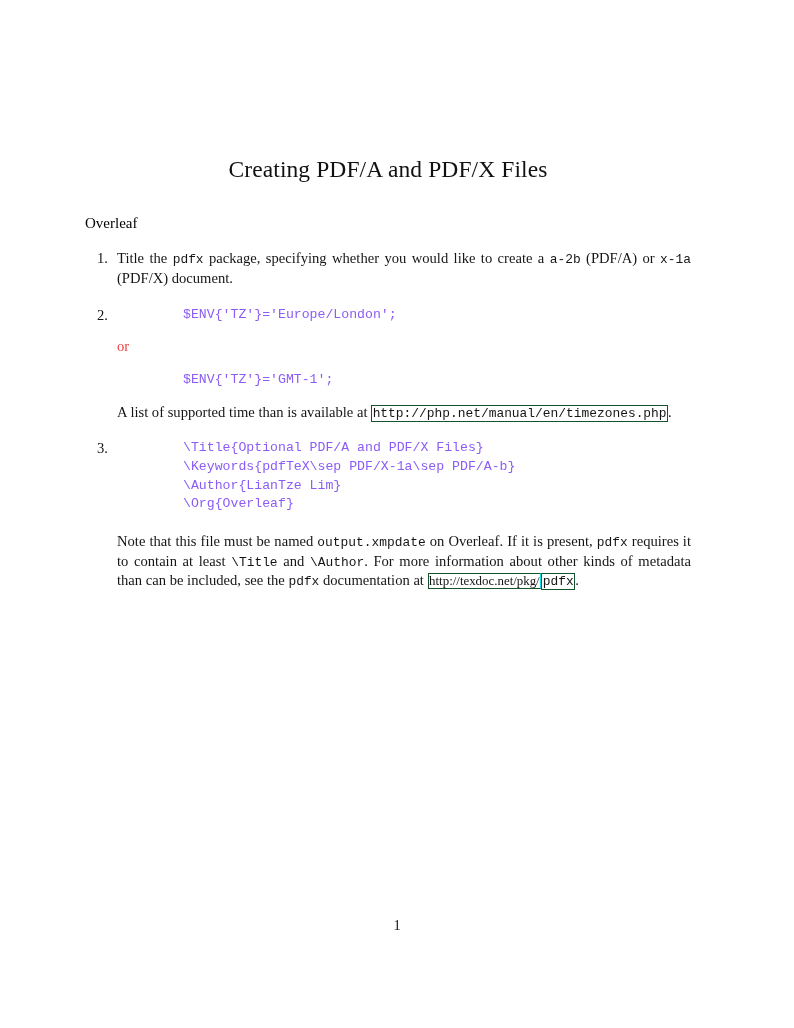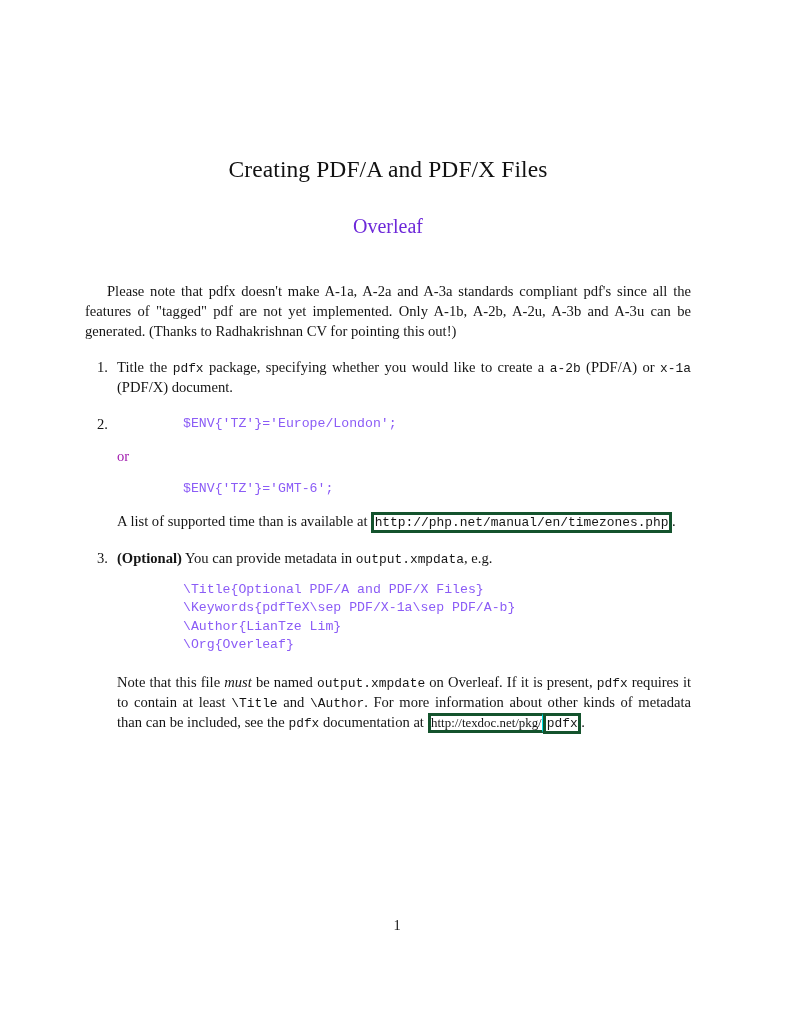--- a/index.html
+++ b/index.html
@@ -32,25 +32,25 @@
     text-align: center;
     font-size: 23.5px;
     font-weight: normal;
     letter-spacing: 0.1px;
     margin: 0;
     padding-top: 143px;
     line-height: 1.2;
     color: #111111;
   }
   .doc-author {
-    text-align: center;
-    font-size: 20px;
+    text-align: left;
+    font-size: 15px;
     margin: 0;
     padding-top: 32px;
-    color: #6d28d9;
+    color: #000000;
   }
 
   
   .para {
     font-size: 14.6px;
     line-height: 1.355;
     text-align: justify;
     text-justify: inter-word;
     margin: 0;
     color: #151515;
@@ -82,21 +82,21 @@
     white-space: nowrap;
   }
   ol.steps > li > .para {
     text-indent: 0;
   }
 
   .sub-line {
     font-size: 14.6px;
     line-height: 1.355;
     margin-top: 13px;
-    color: #a21caf;
+    color: #ef4444;
   }
   .sub-para {
     margin-top: 13px;
   }
   .tail-para {
     margin-top: 18px;
   }
 
   
   .code-block {
@@ -116,30 +116,29 @@
   }
   code, .mono {
     font-family: "Liberation Mono", "DejaVu Sans Mono", monospace;
     font-size: 12.9px;
     color: #151515;
   }
   .bold {
     font-weight: bold;
   }
   .italic {
-    font-style: italic;
   }
 
   
   a.link {
     font-family: "Liberation Mono", "DejaVu Sans Mono", monospace;
     font-size: 12.9px;
     color: #151515;
     text-decoration: none;
-    border: 3px solid #14532d;
+    border: 1px solid #14532d;
     padding: 0 0.5px;
     background: transparent;
     white-space: nowrap;
   }
   a.link.seg-first {
     border-right: 1px solid #00e5ee;
     font-family: Liberation Serif, serif;
   }
 
   
@@ -156,40 +155,38 @@
 </head>
 <body>
 
 <div class="page">
 
   <div class="content">
 
     <h1 class="doc-title">Creating PDF/A and PDF/X Files</h1>
     <div class="doc-author">Overleaf</div>
 
-    <p class="para abstract-para">Please note that pdfx doesn't make A-1a, A-2a and A-3a standards compliant pdf's since all the features of "tagged" pdf are not yet implemented. Only A-1b, A-2b, A-2u, A-3b and A-3u can be generated. (Thanks to Radhakrishnan CV for pointing this out!)</p>
 
     <ol class="steps">
 
       <li>
         <span class="marker">1.</span>
         <p class="para"><span>Title the </span><code class="mono">pdfx</code><span> package, specifying whether you would like to create a </span><code class="mono">a-2b</code><span> (PDF/A) or </span><code class="mono">x-1a</code><span> (PDF/X) document.</span></p>
       </li>
 
       <li>
         <span class="marker">2.</span>
         <pre class="code-block single">$ENV{'TZ'}='Europe/London';</pre>
         <div class="sub-line">or</div>
-        <pre class="code-block single">$ENV{'TZ'}='GMT-6';</pre>
+        <pre class="code-block single">$ENV{'TZ'}='GMT-1';</pre>
         <p class="para sub-para"><span>A list of supported time than is available at </span><a class="link" href="#">http://php.net/manual/en/timezones.php</a><span>.</span></p>
       </li>
 
       <li>
         <span class="marker">3.</span>
-        <p class="para"><span class="bold">(Optional)</span><span> You can provide metadata in </span><code class="mono">output.xmpdata</code><span>, e.g.</span></p>
         <pre class="code-block listing">\Title{Optional PDF/A and PDF/X Files}
 \Keywords{pdfTeX\sep PDF/X-1a\sep PDF/A-b}
 \Author{LianTze Lim}
 \Org{Overleaf}</pre>
         <p class="para tail-para"><span>Note that this file </span><span class="italic">must</span><span> be named </span><code class="mono">output.xmpdate</code><span> on Overleaf. If it is present, </span><code class="mono">pdfx</code><span> requires it to contain at least </span><code class="mono">\Title</code><span> and </span><code class="mono">\Author</code><span>. For more information about other kinds of metadata than can be included, see the </span><code class="mono">pdfx</code><span> documentation at </span><a class="link seg-first" href="#">http://texdoc.net/pkg/</a><a class="link" href="#">pdfx</a><span>.</span></p>
       </li>
 
     </ol>
   </div>
 

